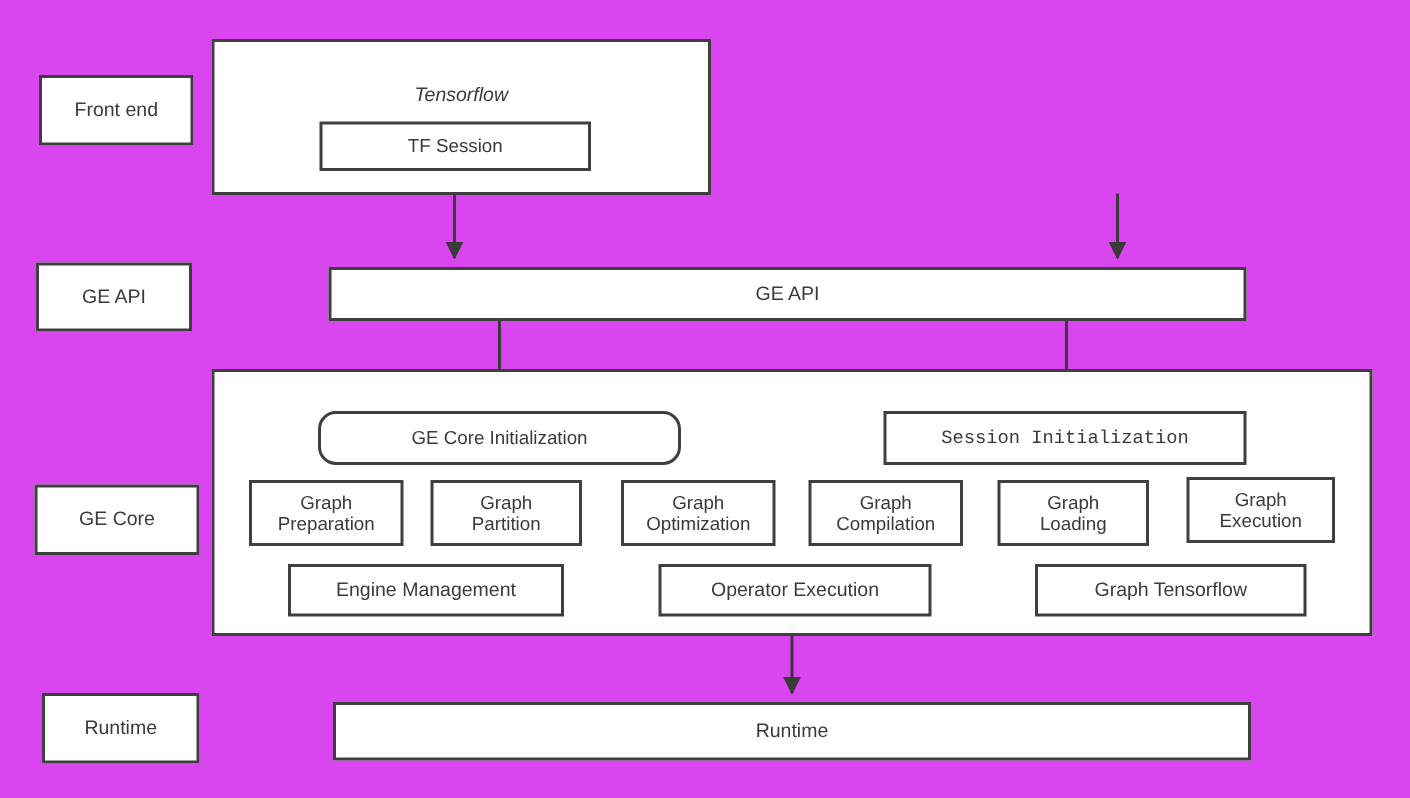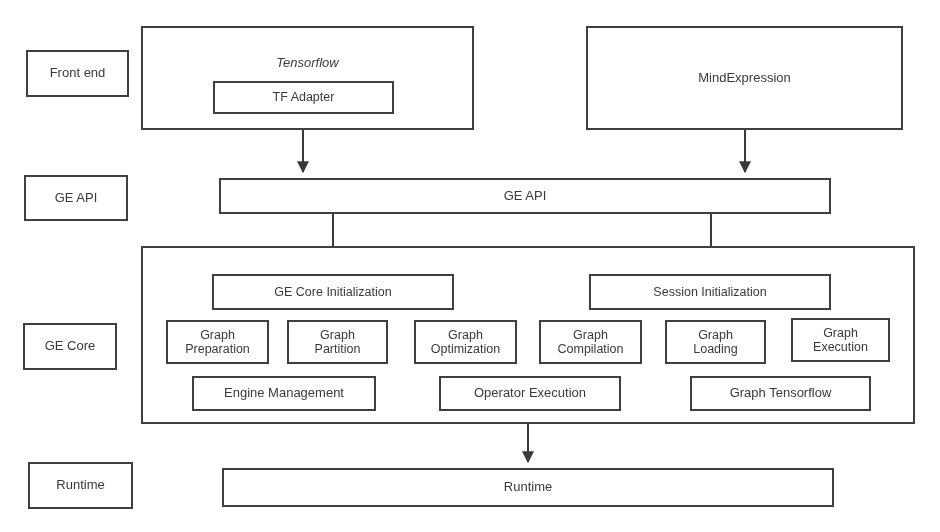--- a/index.html
+++ b/index.html
@@ -5,21 +5,21 @@
   * { box-sizing: border-box; margin: 0; padding: 0; }
   html, body {
     width: 940px; height: 532px;
     background: #000000;
     font-family: "Liberation Sans", sans-serif;
     overflow: hidden;
   }
   #stage {
     position: relative;
     width: 940px; height: 532px;
-    background: #ffffff;
+    background: #d946ef;
   }
   .box {
     position: absolute;
     background: #ffffff;
     border: 2px solid #3f3f3f;
     color: #3a3a3a;
     display: flex;
     align-items: center;
     justify-content: center;
     text-align: center;
@@ -68,37 +68,36 @@
 
     <path d="M 711 213 L 711 268" stroke="#3a3a3a" stroke-width="2" fill="none" marker-end="url(#ah)"></path>
 
     <path d="M 528 424 L 528 462" stroke="#3a3a3a" stroke-width="2" fill="none" marker-end="url(#ah)"></path>
   </svg>
 
   <div class="box tier-label" style="left:26px; top:50px; width:103px; height:47px;">Front end</div>
 
   <div class="box tier-label" style="left:24px; top:175px; width:104px; height:46px;">GE API</div>
 
-  <div class="box tier-label" style="left:23px; top:323px; width:94px; height:47px;">GE Core</div>
+  <div class="box tier-label" style="left:23px; top:323px; width:110px; height:47px;">GE Core</div>
 
   <div class="box tier-label" style="left:28px; top:462px; width:105px; height:47px;">Runtime</div>
 
   <div class="box group" style="left:141px; top:26px; width:333px; height:104px;">
     <span class="group-title">Tensorflow</span>
   </div>
-  <div class="box small" style="left:213px; top:81px; width:181px; height:33px;">TF Adapter</div>
+  <div class="box small" style="left:213px; top:81px; width:181px; height:33px;">TF Session</div>
 
-  <div class="box" style="left:586px; top:26px; width:317px; height:104px; font-size:13px;">MindExpression</div>
 
   <div class="box bar" style="left:219px; top:178px; width:612px; height:36px;">GE API</div>
 
   <div class="box group group-plain" style="left:141px; top:246px; width:774px; height:178px;"></div>
 
-  <div class="box small" style="left:212px; top:274px; width:242px; height:36px;">GE Core Initialization</div>
-  <div class="box small" style="left:589px; top:274px; width:242px; height:36px;">Session Initialization</div>
+  <div class="box small" style="left:212px; top:274px; width:242px; height:36px;border-radius:12px;">GE Core Initialization</div>
+  <div class="box small" style="left:589px; top:274px; width:242px; height:36px;font-family:Liberation Mono, monospace;">Session Initialization</div>
 
   <div class="box small" style="left:166px; top:320px; width:103px; height:44px;">Graph
 Preparation</div>
   <div class="box small" style="left:287px; top:320px; width:101px; height:44px;">Graph
 Partition</div>
   <div class="box small" style="left:414px; top:320px; width:103px; height:44px;">Graph
 Optimization</div>
   <div class="box small" style="left:539px; top:320px; width:103px; height:44px;">Graph
 Compilation</div>
   <div class="box small" style="left:665px; top:320px; width:101px; height:44px;">Graph

